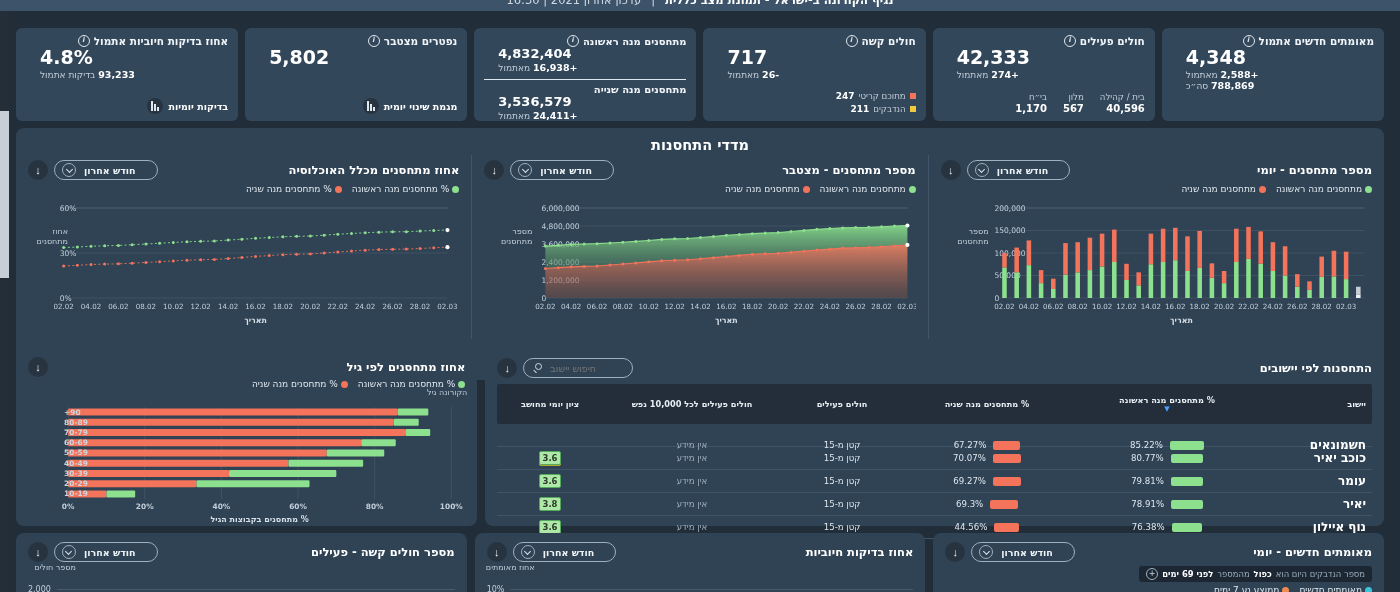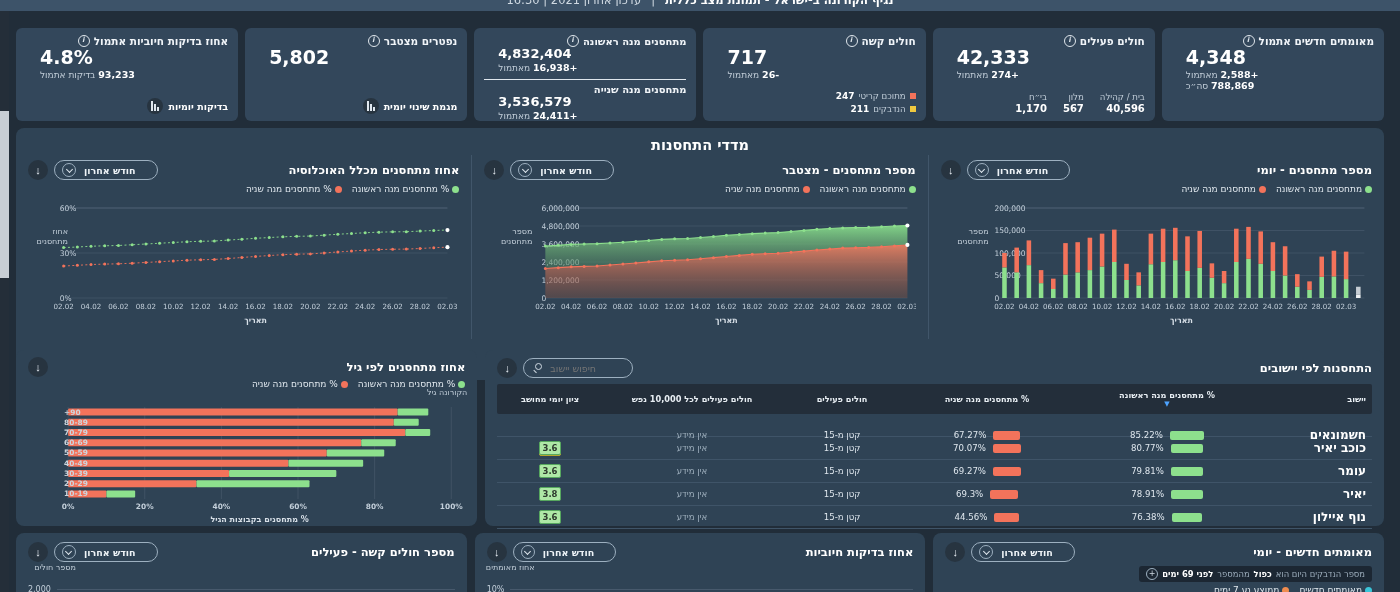--- a/index.html
+++ b/index.html
@@ -76,21 +76,21 @@
           width:72px;font-family:inherit;}
   .mag{width:10px;height:10px;position:relative;flex:none;}
   .mag::before{content:'';position:absolute;right:0;top:0;width:5px;height:5px;
           border:1.3px solid #cfd9e2;border-radius:50%;}
   .mag::after{content:'';position:absolute;left:0.5px;bottom:0.5px;width:4px;height:1.3px;
           background:#cfd9e2;transform:rotate(45deg);}
   .tbl{margin-top:6px;}
   .thead,.trow{display:grid;grid-template-columns:110px 190px 170px 120px 180px 104px;}
   .thead{background:#232e3a;border-radius:2px;}
   .th{display:flex;flex-direction:column;align-items:center;justify-content:center;
-      font-size:8.2px;font-weight:bold;color:#e8eef3;height:30px;text-align:center;}
+      font-size:8.2px;font-weight:bold;color:#e8eef3;height:40px;text-align:center;}
   .th-name{align-items:flex-start;padding-right:6px;box-sizing:border-box;}
   .sort{color:#4da3ff;font-size:7px;line-height:7px;margin-top:1px;}
   .trow{height:22px;border-bottom:1px solid #3f5468;align-items:center;}
   .tc{font-size:8.6px;color:#dfe7ee;text-align:center;}
   .tc-name{font-weight:bold;color:#fff;text-align:right;padding-right:6px;font-size:12px;}
   .tc-bar{display:flex;align-items:center;justify-content:center;gap:7px;}
   .pbar{height:9px;border-radius:2px;flex:none;}
   .muted{color:#9fb0be;}
   .score{display:inline-block;min-width:16px;padding:1px 2px;border-radius:2px;font-size:8.5px;
          font-weight:bold;color:#2e3a2e;border:1px solid;}

